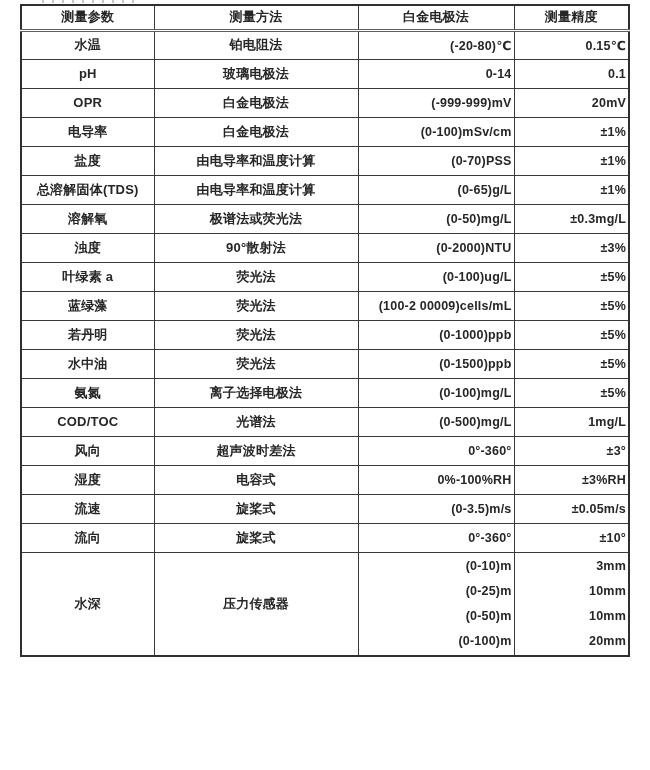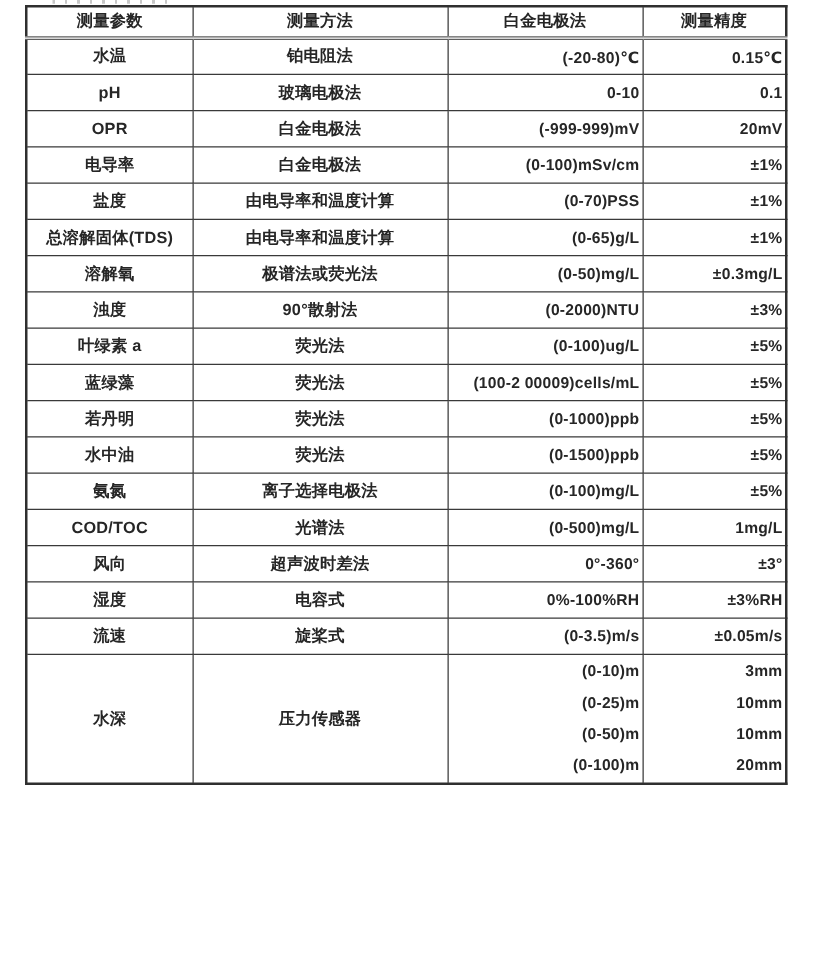--- a/index.html
+++ b/index.html
@@ -91,21 +91,21 @@
     <tbody>
         <tr>
           <td>水温</td>
           <td>铂电阻法</td>
           <td class="num">(-20-80)℃</td>
           <td class="num">0.15℃</td>
         </tr>
         <tr>
           <td>pH</td>
           <td>玻璃电极法</td>
-          <td class="num">0-10</td>
+          <td class="num">0-14</td>
           <td class="num">0.1</td>
         </tr>
         <tr>
           <td>OPR</td>
           <td>白金电极法</td>
           <td class="num">(-999-999)mV</td>
           <td class="num">20mV</td>
         </tr>
         <tr>
           <td>电导率</td>
@@ -183,20 +183,26 @@
           <td>湿度</td>
           <td>电容式</td>
           <td class="num">0%-100%RH</td>
           <td class="num">±3%RH</td>
         </tr>
         <tr>
           <td>流速</td>
           <td>旋桨式</td>
           <td class="num">(0-3.5)m/s</td>
           <td class="num">±0.05m/s</td>
+        </tr>
+        <tr>
+          <td>流向</td>
+          <td>旋桨式</td>
+          <td class="num">0°-360°</td>
+          <td class="num">±10°</td>
         </tr>
         <tr>
           <td>水深</td>
           <td>压力传感器</td>
           <td class="num">(0-10)m
 (0-25)m
 (0-50)m
 (0-100)m</td>
           <td class="num">3mm
 10mm

